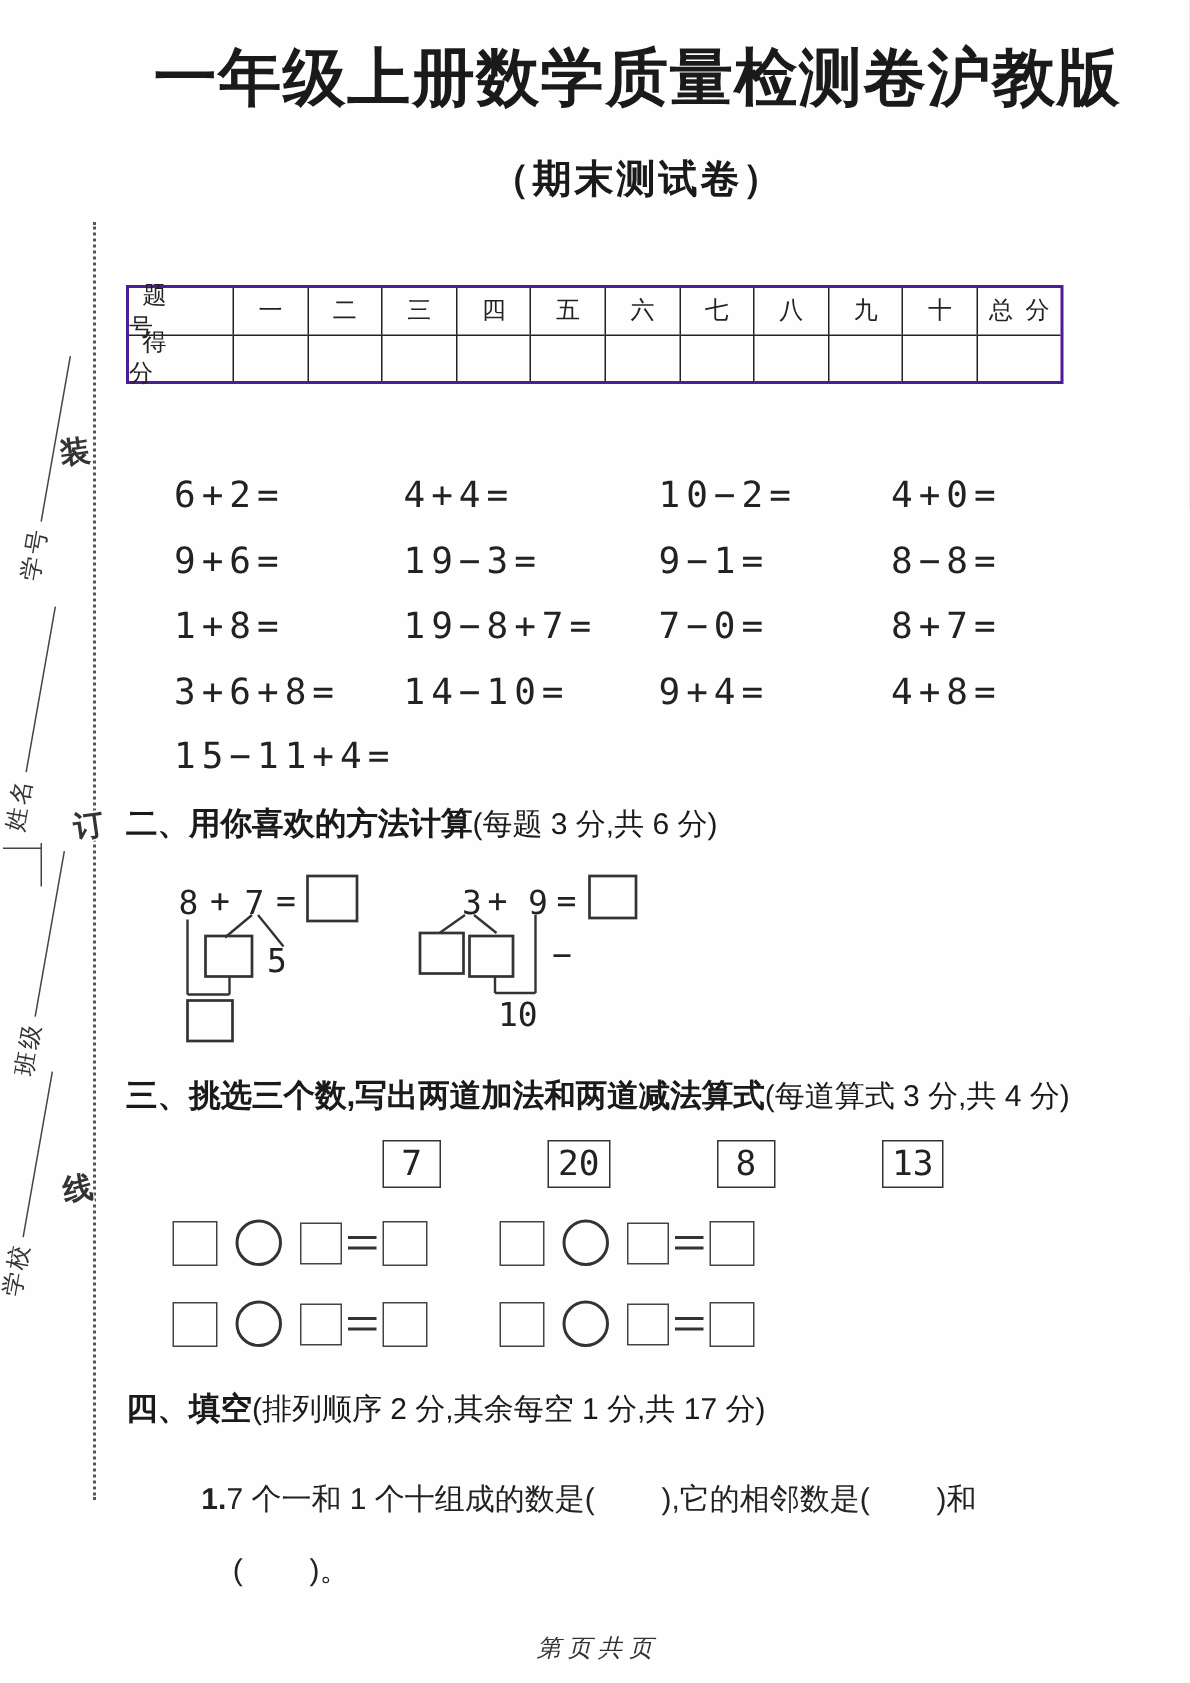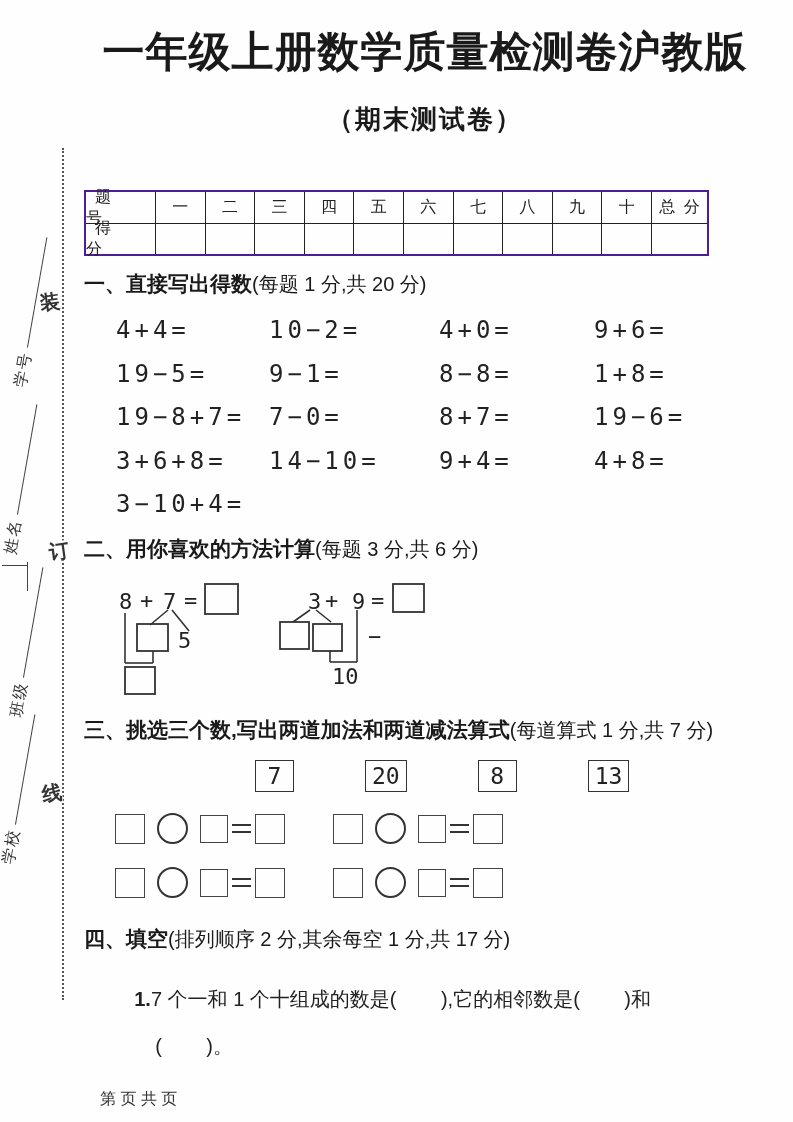--- a/index.html
+++ b/index.html
@@ -57,22 +57,22 @@
     font-family:"DejaVu Sans Mono", monospace; font-size:23px; color:#222; }
   .eq-template { position:absolute; display:flex; align-items:center; }
   .t-sq { width:30px; height:30px; border:1.8px solid #444; }
   .t-sq.small { width:28px; height:28px; }
   .t-circle { width:31px; height:31px; border:2px solid #333; border-radius:50%; margin:0 12px; }
   .t-eq { width:19px; height:9px; border-top:2.5px solid #333; border-bottom:2.5px solid #333; margin:0 4px; }
   
   .fill-line { position:absolute; font-size:20px; color:#222; white-space:pre; }
   .fill-line .item-no { font-weight:800; }
   
-  .footer { position:absolute; left:100px; top:1089px; width:625px; 
-    font-size:16px; color:#333; white-space:pre; }
+  .footer { position:absolute; left:84px; top:1089px; width:625px; text-align:center;
+    font-size:16px; color:#333; white-space:pre;font-style:italic; }
 </style>
 </head>
 <body>
 
 <div class="page">
 
   <div class="dotted-line"></div>
   <span class="bind-char" style="left:40px; top:292px;">装</span>
   <span class="bind-char" style="left:49px; top:541px;">订</span>
   <span class="bind-char" style="left:42px; top:783px;">线</span>
@@ -119,41 +119,38 @@
     <div class="cell r2"></div>
     <div class="cell r2"></div>
     <div class="cell r2"></div>
     <div class="cell r2"></div>
     <div class="cell r2"></div>
     <div class="cell r2"></div>
     <div class="cell r2"></div>
     <div class="cell r2"></div>
   </div>
 
-  <div class="sec-head" style="top:270px;">
-    <span class="sec-title">一、直接写出得数</span><span class="sec-points">(每题 1 分,共 20 分)</span>
-  </div>
   <div class="calc-grid">
+    <span>6+2=</span>
     <span>4+4=</span>
     <span>10−2=</span>
     <span>4+0=</span>
     <span>9+6=</span>
-    <span>19−5=</span>
+    <span>19−3=</span>
     <span>9−1=</span>
     <span>8−8=</span>
     <span>1+8=</span>
     <span>19−8+7=</span>
     <span>7−0=</span>
     <span>8+7=</span>
-    <span>19−6=</span>
     <span>3+6+8=</span>
     <span>14−10=</span>
     <span>9+4=</span>
     <span>4+8=</span>
-    <span>3−10+4=</span>
+    <span>15−11+4=</span>
   </div>
 
   <div class="sec-head" style="top:535px;">
     <span class="sec-title">二、用你喜欢的方法计算</span><span class="sec-points">(每题 3 分,共 6 分)</span>
   </div>
 
   <svg class="decomp-svg" style="left:105px; top:577px;" width="145" height="125" viewBox="0 0 145 125">
     <text x="14" y="32">8</text>
     <text x="35" y="31">+</text>
     <text x="58" y="32">7</text>
@@ -180,21 +177,21 @@
     <rect x="5" y="45" width="29" height="27"></rect>
     <rect x="38" y="47" width="29" height="27"></rect>
     <line x1="82" y1="33" x2="82" y2="85"></line>
     <text x="93" y="67">−</text>
     <line x1="55" y1="74" x2="55" y2="85"></line>
     <line x1="55" y1="85" x2="82" y2="85"></line>
     <text x="57" y="107">10</text>
   </svg>
 
   <div class="sec-head" style="top:716px;">
-    <span class="sec-title">三、挑选三个数,写出两道加法和两道减法算式</span><span class="sec-points">(每道算式 1 分,共 7 分)</span>
+    <span class="sec-title">三、挑选三个数,写出两道加法和两道减法算式</span><span class="sec-points">(每道算式 3 分,共 4 分)</span>
   </div>
   <div class="num-row">
     <div class="num-box">7</div>
     <div class="num-box">20</div>
     <div class="num-box">8</div>
     <div class="num-box">13</div>
   </div>
 
   <div class="eq-template" style="left:115px; top:813px;">
     <div class="t-sq"></div>

